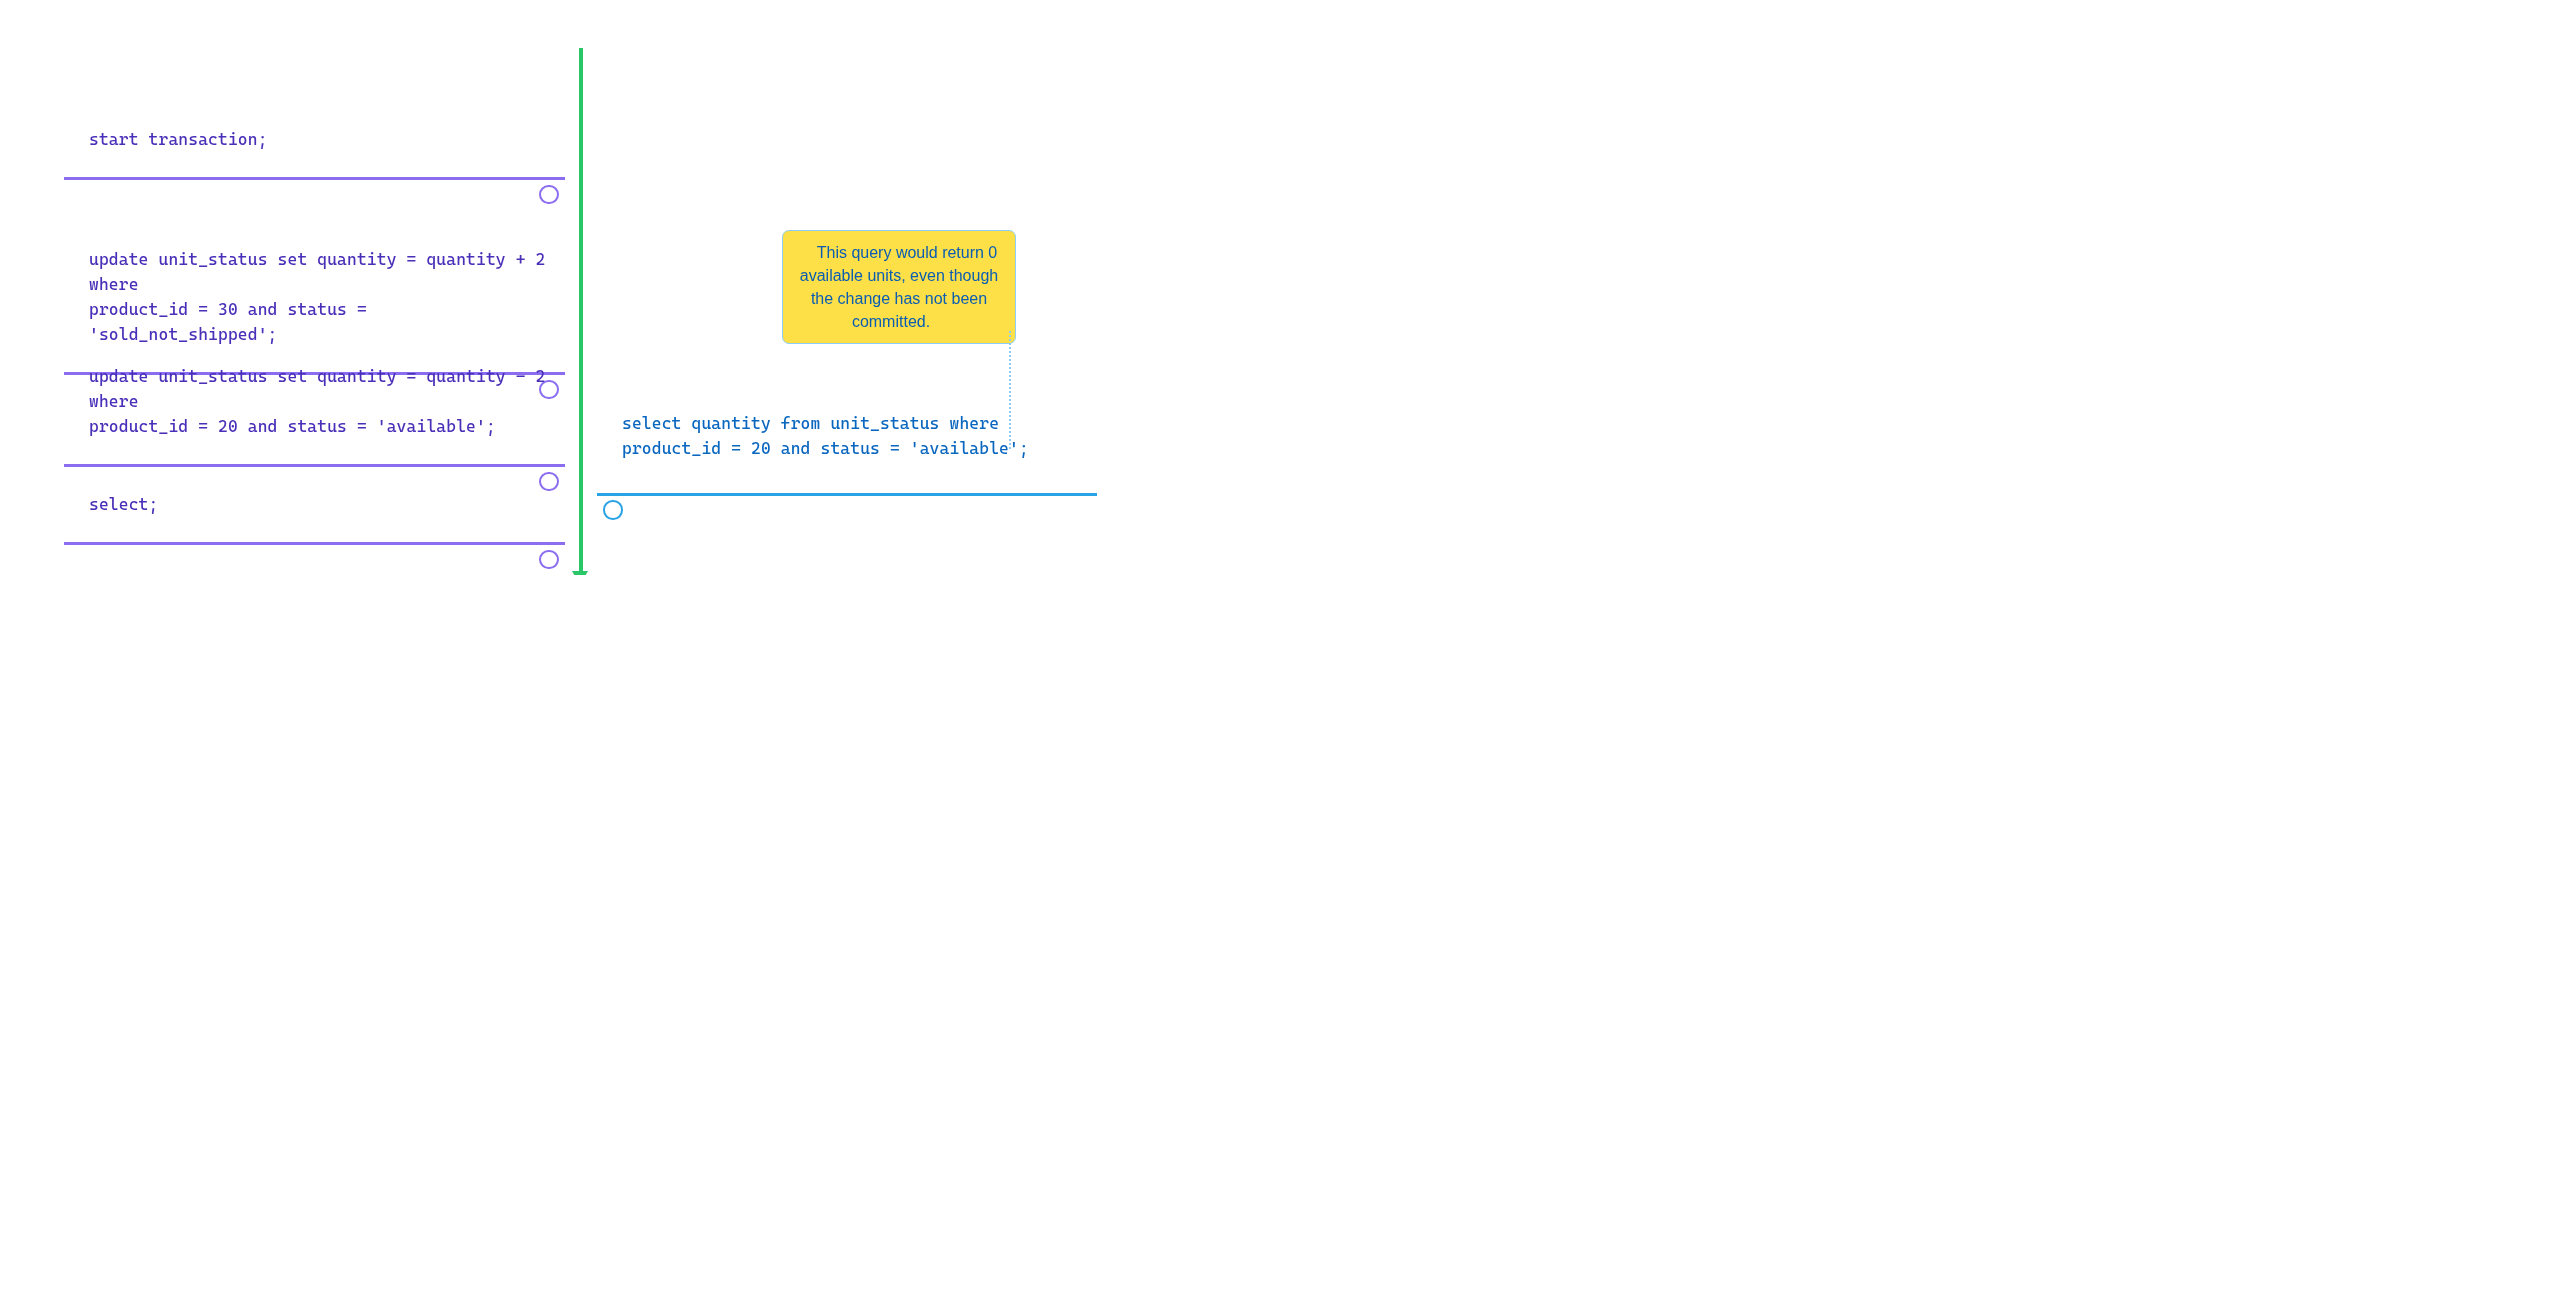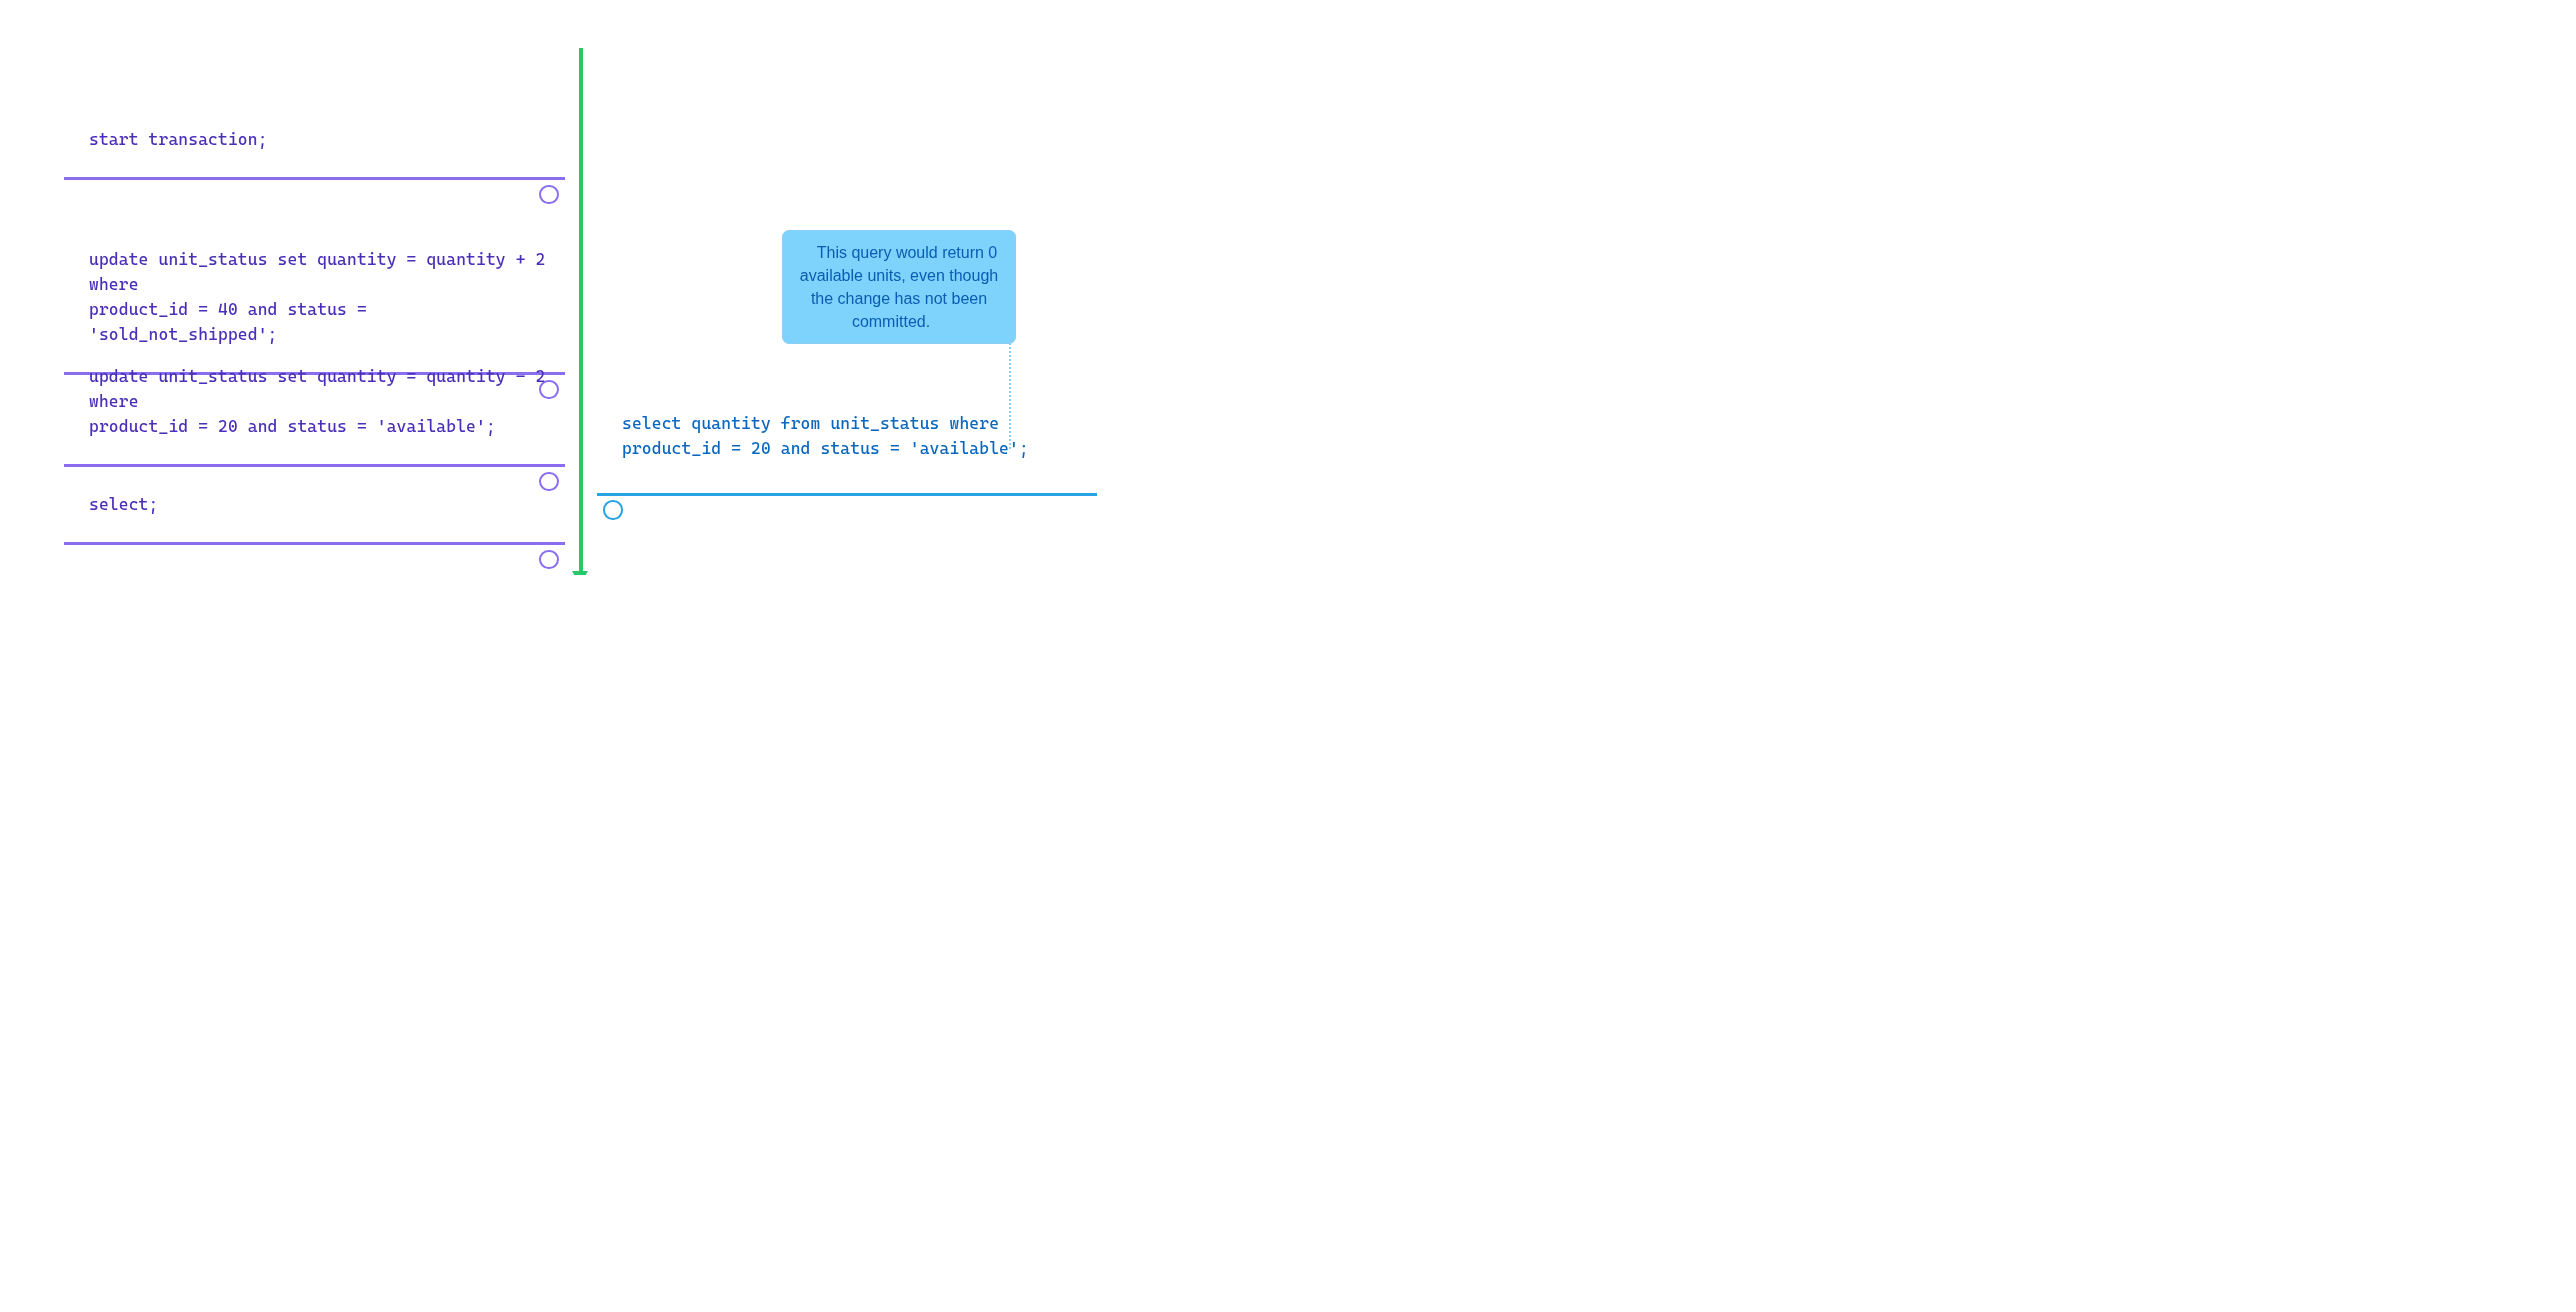--- a/index.html
+++ b/index.html
@@ -81,21 +81,21 @@
     left: -9.7px;
     top: -8.3px;
     width: 19.4px;
     height: 19.4px;
     border-radius: 50%;
     background: #ffffff;
     border: 2.8px solid #2aa3e5;
   }
   .callout {
     position: absolute;
-    background: #7dd3fc;
+    background: #fde047;
     border: 1.4px solid #8ecdf5;
     border-radius: 7px;
     color: #0a5db2;
     font-family: -apple-system, BlinkMacSystemFont, "Segoe UI", Helvetica, Arial, sans-serif;
     font-size: 16px;
     line-height: 1.45;
     text-align: center;
     padding: 9.7px 12.5px;
   }
   .callout-link {
@@ -112,21 +112,21 @@
 
 <div class="event-left" style="top:64px">
   <div class="code">start transaction;</div>
   <div class="line">
     <div class="dot"></div>
   </div>
 </div>
 
 <div class="event-left" style="top:184px">
   <div class="code">update unit_status set quantity = quantity + 2 where
-product_id = 40 and status = 'sold_not_shipped';</div>
+product_id = 30 and status = 'sold_not_shipped';</div>
   <div class="line">
     <div class="dot"></div>
   </div>
 </div>
 
 <div class="event-left" style="top:301px">
   <div class="code">update unit_status set quantity = quantity - 2 where
 product_id = 20 and status = 'available';</div>
   <div class="line">
     <div class="dot"></div>

